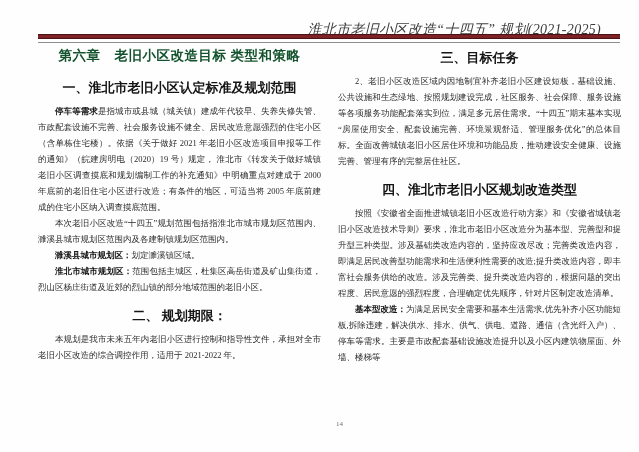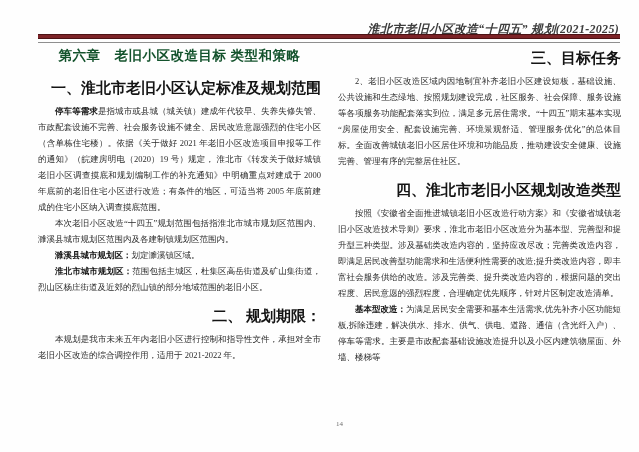--- a/index.html
+++ b/index.html
@@ -13,24 +13,24 @@
     height: 452px;
     background: #fefefe;
     overflow: hidden;
     font-family: "Liberation Serif", "DejaVu Serif", serif;
     color: #2b2b2b;
   }
   
   .running-head {
     position: absolute;
     top: 21px;
-    right: 20px;
-    font-size: 12px;
+    right: 38px;
+    font-size: 14px;
     font-style: italic;
-    font-weight: bold;
+    font-weight: normal;
     color: #3d3d3d;
     letter-spacing: 0.3px;
     white-space: nowrap;
   }
   .rule {
     position: absolute;
     left: 38px;
     right: 19px;
   }
   .rule-red {
@@ -60,25 +60,25 @@
 
   .chapter-title {
     font-size: 13.5px;
     font-weight: bold;
     color: #14532d;
     text-align: center;
     margin: 0 0 16px 0;
     letter-spacing: 0.5px;
   }
   .sec-heading {
-    font-size: 15px;
+    font-size: 13px;
     font-weight: bold;
     color: #141414;
     margin: 13px 0 7px 0;
-    text-align: right;
+    text-align: center;
   }
   .sec-heading.first { margin-top: 2px; }
   .col p {
     margin: 0;
     text-indent: 2em;
   }
   .col p.mt { }
   .lead {
     font-weight: bold;
     color: #141414;

